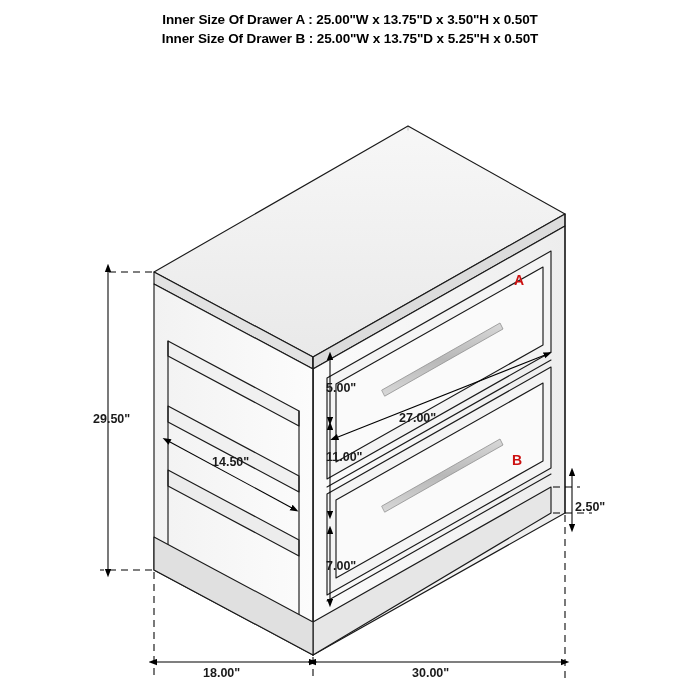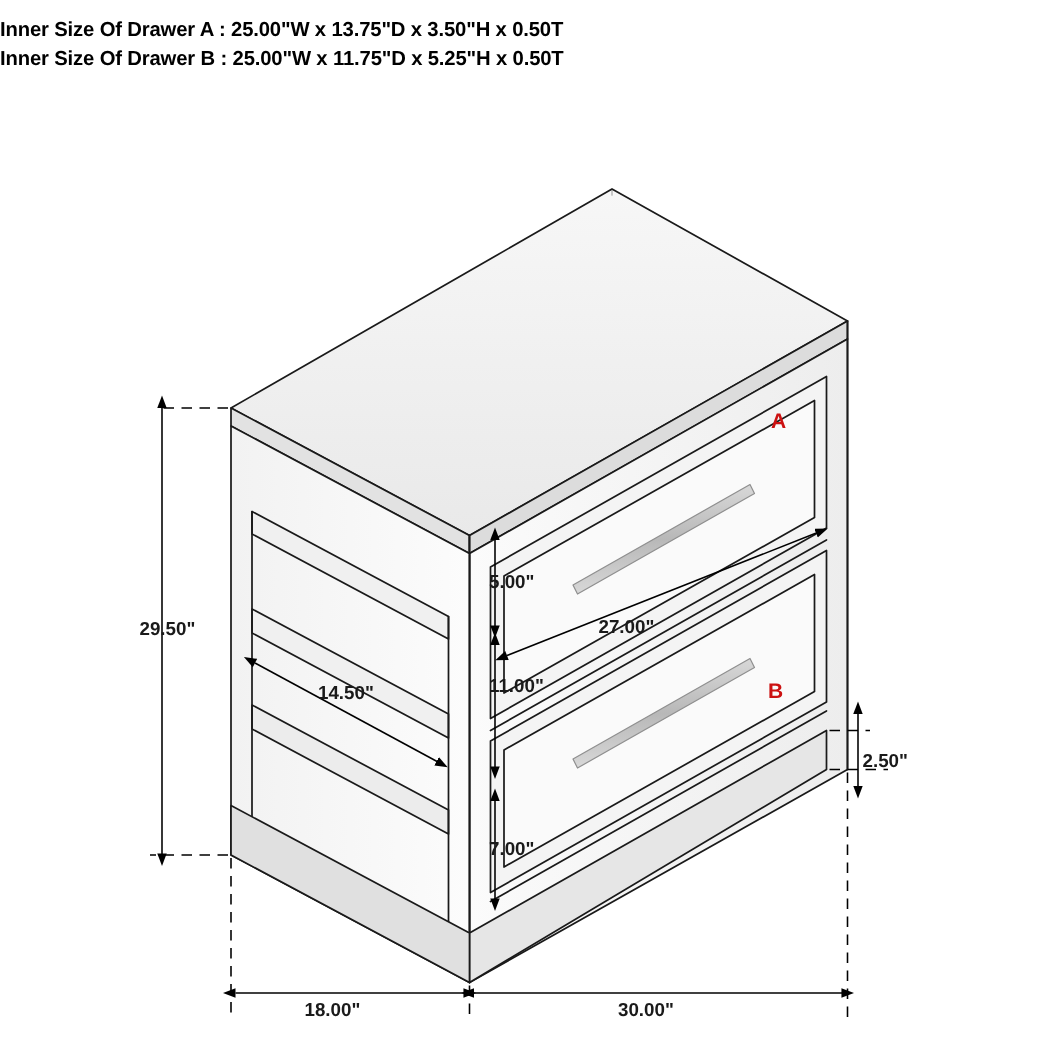--- a/index.html
+++ b/index.html
@@ -17,21 +17,21 @@
   #stage {
     position: relative;
     width: 700px;
     height: 700px;
   }
   .title-block {
     position: absolute;
     top: 10px;
     left: 0;
     width: 700px;
-    text-align: left;
+    text-align: center;
     font-size: 13.5px;
     font-weight: bold;
     color: #000000;
     line-height: 19px;
     letter-spacing: -0.1px;
   }
   svg.diagram {
     position: absolute;
     top: 0;
     left: 0;
@@ -52,21 +52,21 @@
     color: #cc1111;
   }
 </style>
 </head>
 <body>
 
 <div id="stage">
 
   <div class="title-block">
     <div>Inner Size Of Drawer A : 25.00"W x 13.75"D x 3.50"H x 0.50T</div>
-    <div>Inner Size Of Drawer B : 25.00"W x 11.75"D x 5.25"H x 0.50T</div>
+    <div>Inner Size Of Drawer B : 25.00"W x 13.75"D x 5.25"H x 0.50T</div>
   </div>
 
   <svg class="diagram" viewBox="0 0 700 700">
     <defs>
       <marker id="arrowStart" markerWidth="9" markerHeight="9" refX="8" refY="3" orient="auto" markerUnits="strokeWidth">
         <path d="M8,0 L0,3 L8,6 z" fill="#000000"></path>
       </marker>
       <marker id="arrowEnd" markerWidth="9" markerHeight="9" refX="1" refY="3" orient="auto" markerUnits="strokeWidth">
         <path d="M0,0 L8,3 L0,6 z" fill="#000000"></path>
       </marker>

